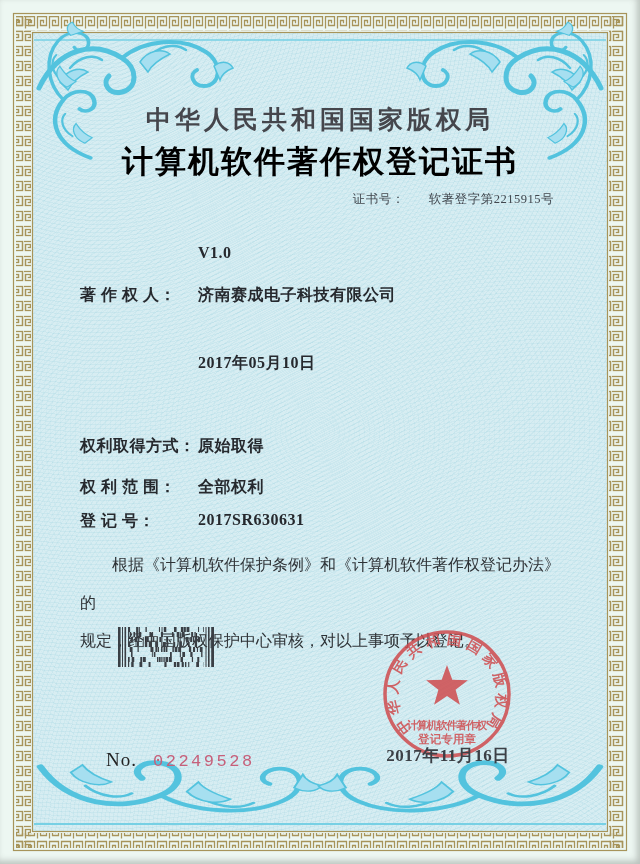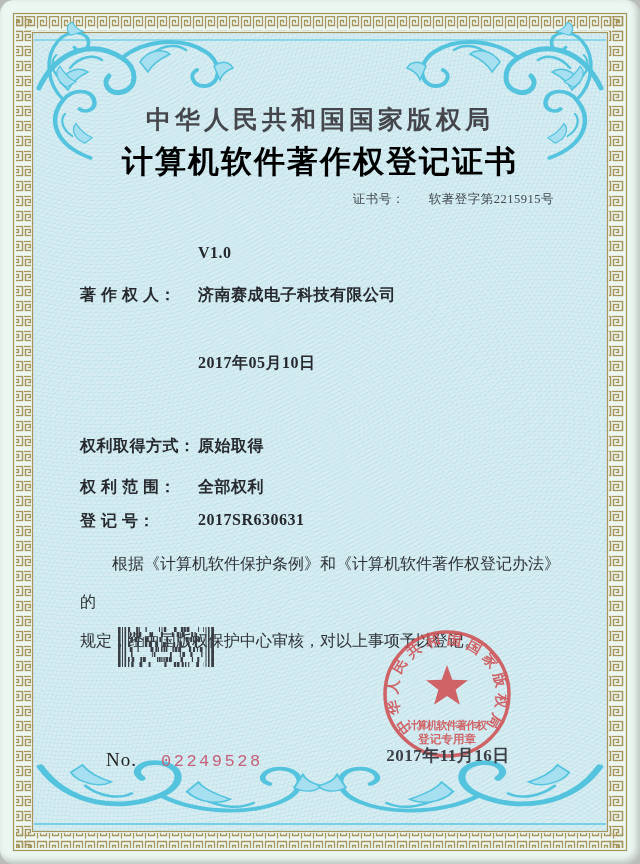--- a/index.html
+++ b/index.html
@@ -1,44 +1,44 @@
 <!DOCTYPE html>
 <html><head>
 <meta charset="utf-8">
 <style>
   html,body{margin:0;padding:0;}
   body{width:640px;height:864px;background:#b9bdb9;font-family:"Liberation Serif","DejaVu Serif",serif;}
   .page{position:relative;width:640px;height:864px;background:#edf7f2;overflow:hidden;
-        box-shadow:inset -3px -3px 6px rgba(90,95,90,.35);border-radius:14px;}
+        box-shadow:inset -3px -3px 6px rgba(90,95,90,.35);}
   .inner{position:absolute;left:33px;top:33px;right:33px;bottom:33px;
         background-color:#d7edf2;
         background-image:
           repeating-radial-gradient(circle at 12% -5%, rgba(255,255,255,0) 0 3px, rgba(135,200,216,.16) 3px 4px),
           repeating-radial-gradient(circle at 90% 105%, rgba(255,255,255,0) 0 3px, rgba(135,200,216,.13) 3px 4px),
           repeating-radial-gradient(circle at 50% 50%, rgba(255,255,255,0) 0 4px, rgba(150,210,224,.10) 4px 5px);}
   svg.deco{position:absolute;left:0;top:0;z-index:2;pointer-events:none;}
   .issuer{position:absolute;left:0;right:0;top:103px;text-align:center;z-index:4;
           font-size:25px;font-weight:bold;letter-spacing:4px;color:#45464c;}
   .cert-title{position:absolute;left:0;right:0;top:141px;text-align:center;z-index:4;
           font-size:31px;font-weight:bold;letter-spacing:2px;color:#000000;}
   .cert-no{position:absolute;right:86px;top:191px;z-index:4;font-size:12.5px;color:#41474e;letter-spacing:.5px;}
   .cert-no .num{margin-left:24px;}
   .frow{position:absolute;left:80px;width:520px;z-index:4;font-size:16px;color:#26292e;}
   .flabel{display:inline-block;letter-spacing:.5px;font-weight:600;}
   .fvalue{position:absolute;left:118px;top:0;font-weight:600;letter-spacing:.5px;white-space:nowrap;}
   .statement{position:absolute;left:80px;right:70px;top:546px;z-index:4;font-size:16px;
              color:#2e3236;line-height:38px;}
-  .st-indent{text-indent:2em;font-family:Liberation Mono, monospace;}
+  .st-indent{text-indent:2em;}
   .barcode-wrap{position:absolute;left:118px;top:627px;z-index:4;}
   .seal-wrap{position:absolute;left:381px;top:628px;width:132px;height:132px;z-index:5;opacity:.85;}
   .seal-date{position:absolute;left:378px;top:744px;width:140px;text-align:center;z-index:6;
              font-size:17px;font-weight:bold;color:#3c4046;letter-spacing:.5px;}
   .serial{position:absolute;left:106px;top:749px;z-index:4;}
   .no-prefix{font-size:19px;color:#222;letter-spacing:1px;}
-  .no-digits{font-size:17px;color:#c6607a;letter-spacing:2.5px;font-family:"Liberation Mono","DejaVu Sans Mono",monospace;margin-left:20px;}
+  .no-digits{font-size:17px;color:#c6607a;letter-spacing:2.5px;font-family:"Liberation Mono","DejaVu Sans Mono",monospace;margin-left:12px;}
 </style>
 </head>
 <body>
 
 <div class="page">
 
   <div class="inner"></div>
 
   <svg class="deco" width="640" height="864" viewBox="0 0 640 864">
     <defs>

